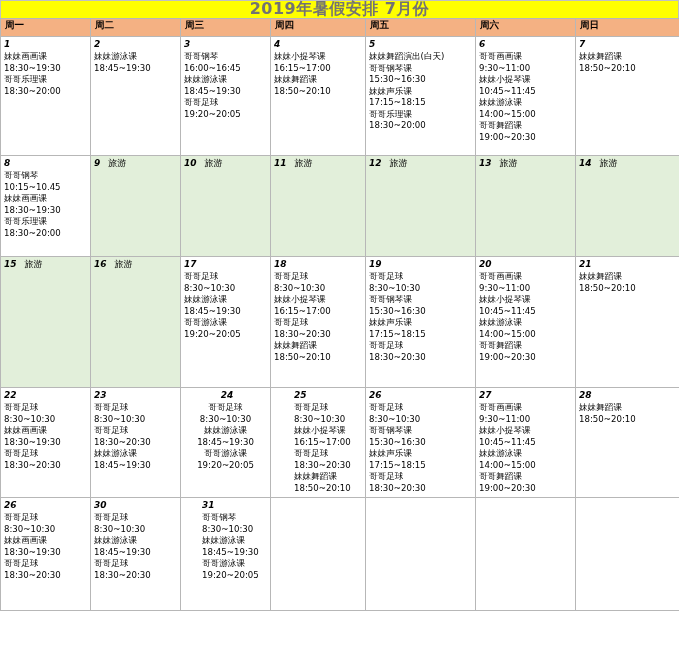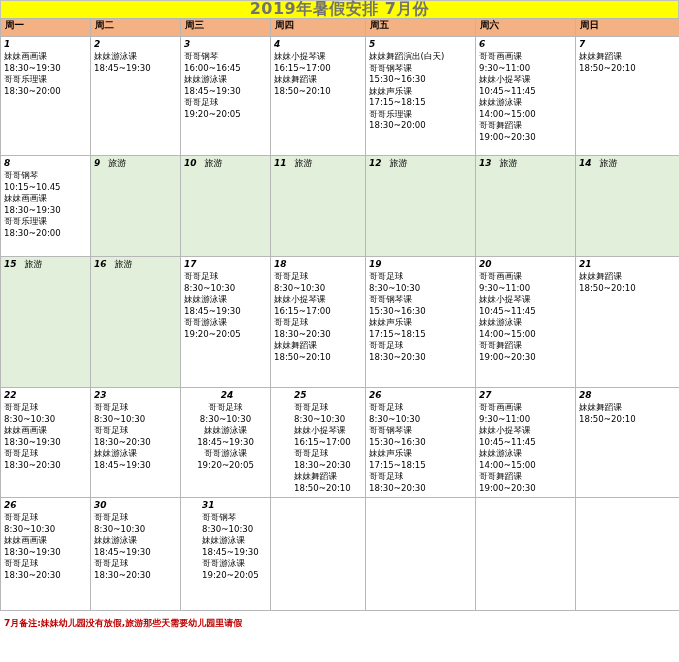--- a/index.html
+++ b/index.html
@@ -381,14 +381,13 @@
             <div class="items"></div>
           </td>
           <td class="plain" style="height: 112px;">
             <span class="daynum"></span>
             <div class="items"></div>
           </td>
         </tr>
       </tbody>
   </table>
 
-  <div class="footer">7月备注:妹妹幼儿园没有放假,旅游那些天需要幼儿园里请假</div>
 </div>
 
 </body></html>

